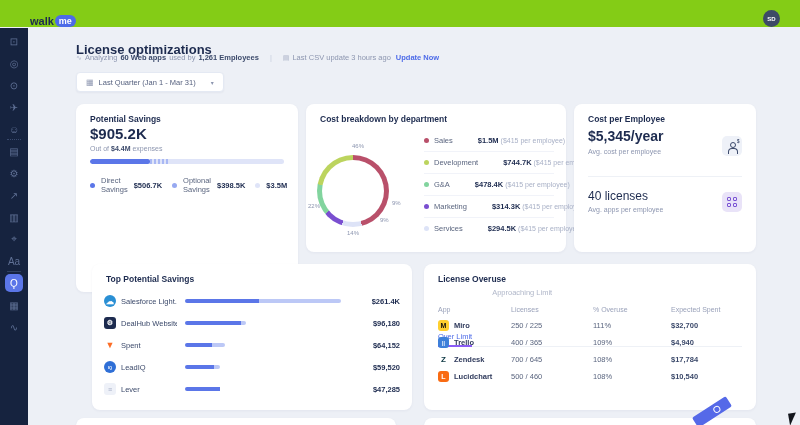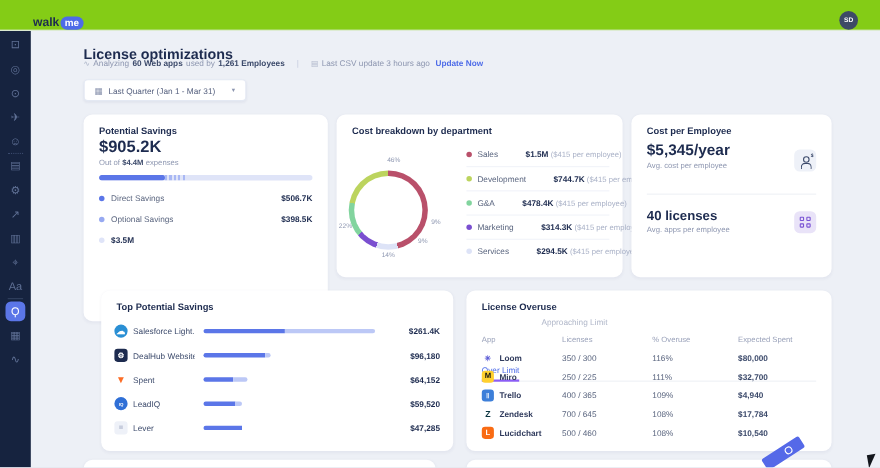--- a/index.html
+++ b/index.html
@@ -44,21 +44,21 @@
   .card-stub{border-radius:8px 8px 0 0;}
   #card-stub-left{left:76px;top:418px;width:320px;height:30px;}
   #card-stub-right{left:424px;top:418px;width:332px;height:30px;}
   
   .ps-amount{position:absolute;left:14px;top:21px;font-size:15px;font-weight:bold;color:#1d2b4f;}
   .ps-outof{position:absolute;left:14px;top:41px;font-size:7px;color:#8d96b0;}
   .ps-outof .b{color:#3c4a6b;font-weight:bold;}
   .ps-bar{position:absolute;left:14px;right:14px;top:55px;height:5px;border-radius:3px;background:#dfe4f8;display:flex;overflow:hidden;}
   .ps-seg1{height:100%;background:#5b76e8;border-radius:3px;}
   .ps-seg2{height:100%;background:repeating-linear-gradient(90deg,#a9b8f4 0 2px,rgba(0,0,0,0) 2px 4px);}
-  .ps-legend{position:absolute;left:14px;right:14px;top:72px;display:flex;flex-direction:column;gap:10px;}
+  .ps-legend{position:absolute;left:14px;right:14px;top:72px;display:flex;flex-direction:row;gap:10px;}
   .ps-row{display:flex;align-items:center;gap:6px;font-size:7.5px;color:#5a657f;}
   .ps-row .dot{width:5px;height:5px;border-radius:50%;flex:none;}
   .ps-row .lbl{flex:1;}
   .ps-row .val{font-weight:bold;color:#1d2b4f;}
   
   .donut{position:absolute;left:11px;top:51px;width:72px;height:72px;border-radius:50%;}
   .donut::after{content:"";position:absolute;inset:5px;background:#fff;border-radius:50%;}
   .dlab{position:absolute;font-size:6px;color:#8d96b0;}
   .dl0{left:46px;top:39px;} .dl1{left:86px;top:96px;} .dl2{left:74px;top:113px;}
   .dl3{left:41px;top:126px;} .dl4{left:2px;top:99px;}
@@ -76,21 +76,21 @@
   .cpe-chip{position:absolute;right:14px;width:20px;height:20px;border-radius:5px;display:flex;align-items:center;justify-content:center;}
   #chip-person{top:32px;background:#eef1f8;}
   #chip-apps{top:88px;background:#e9e3f8;}
   .person-ic{position:relative;width:11px;height:11px;}
   .person-ic::before{content:"";position:absolute;left:3px;top:1px;width:4px;height:4px;border:1px solid #3c4a6b;border-radius:50%;}
   .person-ic::after{content:"";position:absolute;left:1px;top:7px;width:8px;height:5px;border:1px solid #3c4a6b;border-bottom:none;border-radius:4px 4px 0 0;}
   .person-ic .sup{position:absolute;right:-2px;top:-2px;font-size:4.5px;color:#3c4a6b;font-weight:bold;}
   .grid-ic{display:grid;grid-template-columns:4px 4px;gap:1.5px;}
   .grid-ic b{width:4px;height:4px;border:1px solid #7a53d4;border-radius:1px;box-sizing:border-box;}
   .cpe-div{position:absolute;left:14px;right:14px;top:72px;border-top:1px solid #eef1f6;}
-  .cpe-lic{position:absolute;left:14px;top:85px;font-size:12px;font-weight:bold;color:#1d2b4f;}
+  .cpe-lic{position:absolute;left:14px;top:85px;font-size:12px;font-weight:normal;color:#1d2b4f;}
   .cpe-cap2{position:absolute;left:14px;top:102px;font-size:7px;color:#8d96b0;}
   
   .ts-rows{position:absolute;left:12px;right:12px;top:26px;}
   .ts-row{height:22px;display:flex;align-items:center;}
   .app-ic{width:12px;height:12px;flex:none;display:flex;align-items:center;justify-content:center;font-weight:bold;overflow:hidden;}
   .ts-row .nm{width:56px;margin-left:5px;font-size:7.5px;color:#3c4a6b;white-space:nowrap;overflow:hidden;}
   .ts-bar{flex:1;height:4px;margin:0 8px;display:flex;align-items:center;}
   .ts-bar .segd{height:4px;background:#5b76e8;border-radius:2px 0 0 2px;}
   .ts-bar .segl{height:4px;background:#bcc8f6;border-radius:0 2px 2px 0;}
   .ts-row .val{width:46px;text-align:right;font-size:7.5px;font-weight:bold;color:#1d2b4f;}
@@ -365,29 +365,20 @@
       <span class="tab">Approaching Limit</span>
     </div>
     <div class="ou-head">
       <span>App</span>
       <span>Licenses</span>
       <span>% Overuse</span>
       <span>Expected Spent</span>
     </div>
     <div class="ou-rows">
 
-        <div class="ou-row">
-          <span class="appcell">
-            <span class="app-ic" style="background: rgb(255, 255, 255); color: rgb(91, 91, 214); border-radius: 50%; font-size: 7px;">✳</span>
-            <span class="appnm">Loom</span>
-          </span>
-          <span>350 / 300</span>
-          <span>116%</span>
-          <span class="spent">$80,000</span>
-        </div>
 
         <div class="ou-row">
           <span class="appcell">
             <span class="app-ic" style="background: rgb(255, 208, 47); color: rgb(17, 17, 17); border-radius: 3px; font-size: 7px;">M</span>
             <span class="appnm">Miro</span>
           </span>
           <span>250 / 225</span>
           <span>111%</span>
           <span class="spent">$32,700</span>
         </div>

